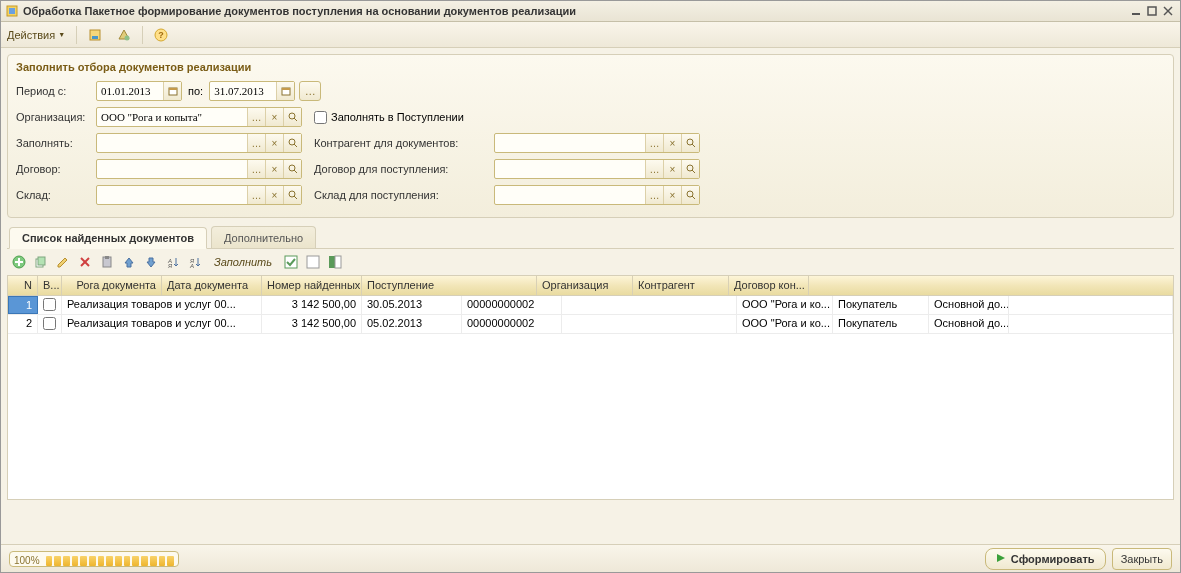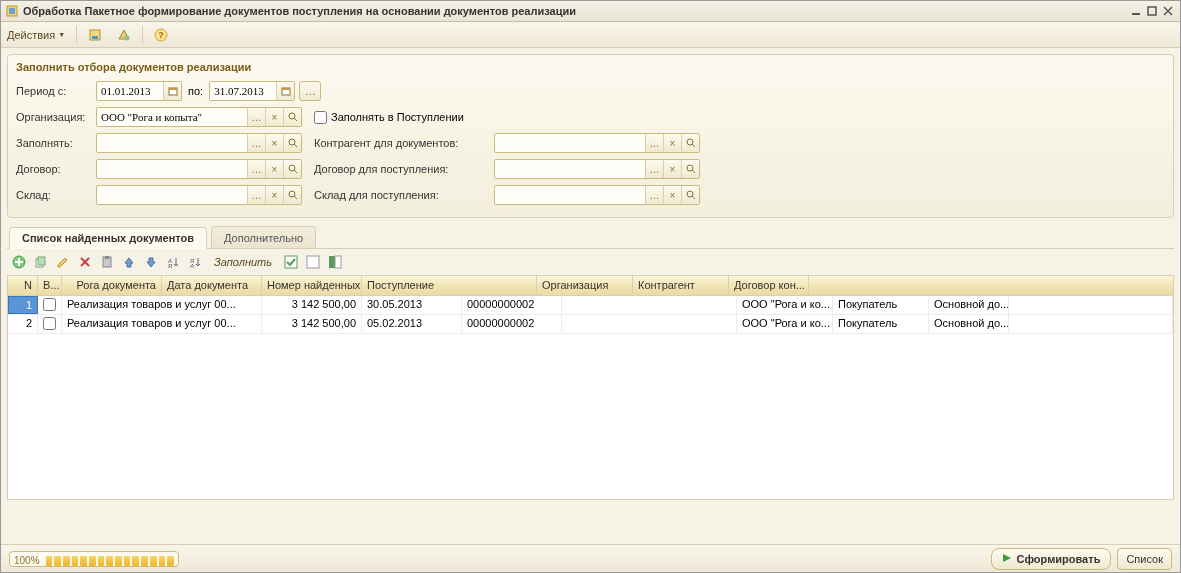--- a/index.html
+++ b/index.html
@@ -499,15 +499,15 @@
         <span class="seg"></span>
         <span class="seg"></span>
     </div>
     <div class="footer-spacer"></div>
     <span class="big-btn">
       <span><svg width="10" height="10" viewBox="0 0 10 10">
             <path d="M1 1 L9 5 L1 9 Z" fill="#3aa03a"></path>
           </svg></span>
       <span>Сформировать</span>
     </span>
-    <span class="text-btn">Список</span>
+    <span class="text-btn">Закрыть</span>
   </div>
 </div>
 
 </body></html>

